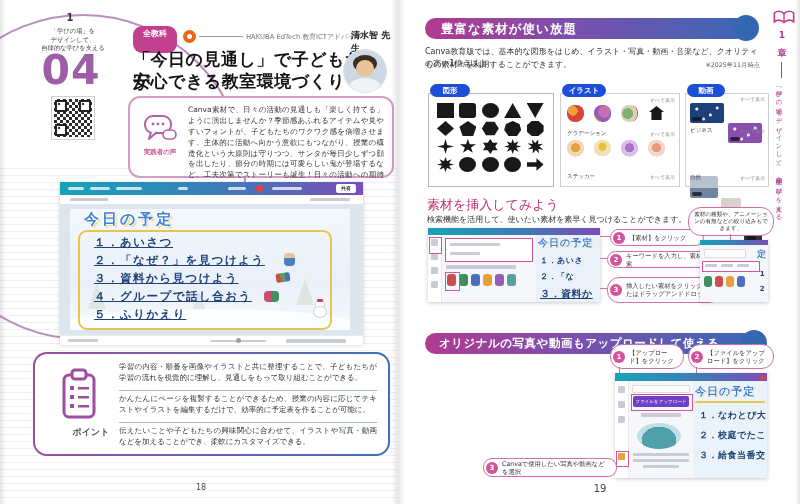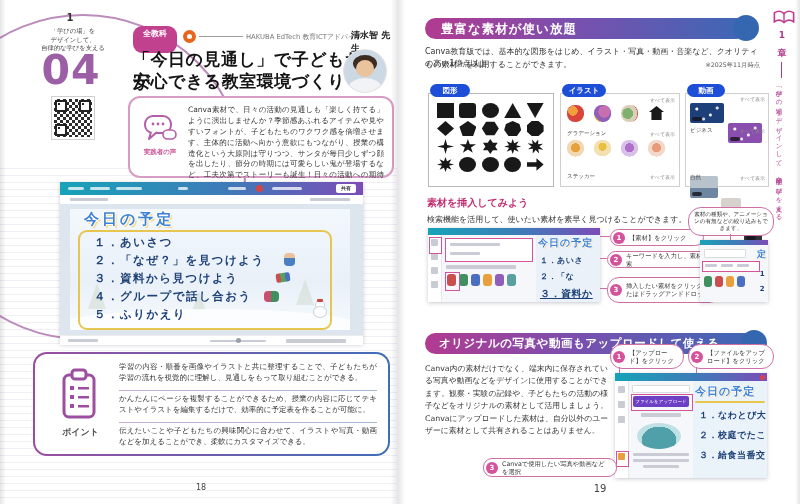--- a/index.html
+++ b/index.html
@@ -26,37 +26,37 @@
   .finder:after{content:"";position:absolute;left:1px;top:1px;width:2px;height:2px;background:#222;}
   
   .shot{background:#fff;box-shadow:0 1px 4px rgba(40,40,60,.25);}
   .canva-bar{background:linear-gradient(90deg,#17a3b8 0%,#3f7ab8 55%,#7c4cb8 100%);}
   .mbar{display:inline-block;background:rgba(255,255,255,.75);border-radius:2px;height:3px;}
   .share-btn{background:#fff;border-radius:2px;color:#333;font-size:5px;font-weight:bold;text-align:center;line-height:9px;}
   .slide{background:linear-gradient(180deg,#f3f8fd 0%,#e9f0f8 60%,#f6fafc 100%);overflow:hidden;}
   .slide-title{font-weight:bold;color:#3f82d4;letter-spacing:3px;
     text-shadow:-1px 0 #fff,1px 0 #fff,0 -1px #fff,0 1px #fff,2px 2px 0 #f3dc8a;}
   .ybox{border:2px solid #e7c64f;border-radius:9px;}
-  .sched{font-weight:bold;color:#1e4178;letter-spacing:1.5px;}
+  .sched{font-weight:bold;color:#1e4178;letter-spacing:1.5px;text-decoration:underline;}
   .tree{width:0;height:0;border-left:9px solid transparent;border-right:9px solid transparent;border-bottom:26px solid #cfdacf;opacity:.55;}
   
   .grad-border{background:linear-gradient(90deg,#9a4da0,#3f6fb8);border-radius:14px;}
   .grad-inner{background:#fff;border-radius:12px;}
   .pt-divider{height:1px;background:linear-gradient(90deg,#b48cc0,#7d9ccb);opacity:.7;}
   .pt-label{color:#555;font-size:9px;text-align:center;font-weight:bold;}
   
   .banner{background:linear-gradient(90deg,#b13b90 0%,#7b4fae 45%,#3c68b5 100%);border-radius:12px;
     color:#fff;font-weight:bold;}
   .bcircle{background:#3566b0;border-radius:50%;}
   .vtext{writing-mode:vertical-rl;text-orientation:upright;color:#b03a8e;}
   .panel{background:#fff;border:1px solid #b9b9b9;}
   .plabel{background:#1d4ed8;color:#fff;border-radius:8px;font-size:7.5px;font-weight:bold;text-align:center;line-height:13px;}
   .showall{font-size:5px;color:#888;}
   .catlbl{font-size:5.5px;color:#444;}
-  .sec-h{color:#c22d72;font-weight:bold;font-size:10px;}
+  .sec-h{color:#c22d72;font-weight:normal;font-size:13px;}
   .callout{background:#fff;border:1.5px solid #d06fa6;border-radius:12px;display:flex;align-items:center;}
   .stepnum{background:#d4539a;color:#fff;border-radius:50%;width:12px;height:12px;min-width:12px;
     font-size:7px;font-weight:bold;text-align:center;line-height:12px;margin:0 4px 0 2px;}
   .callout-t{font-size:6.3px;color:#333;line-height:1.25;padding-right:5px;}
   .pinkline{background:#d06fa6;}
   .pinkrect{border:1.5px solid #d4539a;}
   
   .shp{width:17px;height:15px;background:#191919;}
   .cir{border-radius:50%;} .rsq{border-radius:3px;}
   .tri{clip-path:polygon(50% 0,100% 100%,0 100%);}
@@ -185,21 +185,21 @@
       <svg class="abs" style="left:24px;top:14px;" width="40" height="52" viewBox="0 0 40 52">
         <rect x="5" y="7" width="30" height="42" rx="5" fill="none" stroke="#9c4fa0" stroke-width="3"></rect>
         <rect x="13" y="2" width="14" height="9" rx="3" fill="#fff" stroke="#9c4fa0" stroke-width="3"></rect>
         <rect x="11" y="18" width="4" height="4" fill="#9c4fa0"></rect>
           <rect x="19" y="19" width="11" height="2.5" fill="#9c4fa0"></rect>
         <rect x="11" y="27" width="4" height="4" fill="#9c4fa0"></rect>
           <rect x="19" y="28" width="11" height="2.5" fill="#9c4fa0"></rect>
         <rect x="11" y="36" width="4" height="4" fill="#9c4fa0"></rect>
           <rect x="19" y="37" width="11" height="2.5" fill="#9c4fa0"></rect>
       </svg>
-      <div class="abs pt-label" style="left:8px;top:72px;width:56px;text-align:right;">ポイント</div>
+      <div class="abs pt-label" style="left:28px;top:72px;width:56px;">ポイント</div>
       <div class="abs body-sm jp" style="left:84px;top:8px;width:258px;">学習の内容・順番を画像やイラストと共に整理することで、子どもたちが学習の流れを視覚的に理解し、見通しをもって取り組むことができる。</div>
       <div class="abs pt-divider" style="left:84px;top:36px;width:258px;"></div>
       <div class="abs body-sm jp" style="left:84px;top:40px;width:258px;">かんたんにページを複製することができるため、授業の内容に応じてテキストやイラストを編集するだけで、効率的に予定表を作ることが可能に。</div>
       <div class="abs pt-divider" style="left:84px;top:68px;width:258px;"></div>
       <div class="abs body-sm jp" style="left:84px;top:72px;width:258px;">伝えたいことや子どもたちの興味関心に合わせて、イラストや写真・動画などを加えることができ、柔軟にカスタマイズできる。</div>
     </div>
   </div>
 
   <div class="abs" style="left:186px;top:483px;width:30px;text-align:center;font-size:8px;color:#444;">18</div>
 </div>
@@ -359,21 +359,20 @@
     <div class="abs mini-title" style="right:1px;top:8px;font-size:9px;">定</div>
     <div class="abs mini-sched" style="right:3px;top:30px;font-size:7px;">1</div>
     <div class="abs mini-sched" style="right:3px;top:45px;font-size:7px;">2</div>
   </div>
 
   <div class="abs banner" style="left:28px;top:333px;width:330px;height:21px;">
     <span class="abs" style="left:14px;top:0;line-height:21px;font-size:11.5px;letter-spacing:.5px;">オリジナルの写真や動画もアップロードして使える</span>
   </div>
   <div class="abs bcircle" style="left:344px;top:330px;width:26px;height:26px;"></div>
 
-  <div class="abs jp" style="left:28px;top:363px;width:183px;font-size:7.8px;color:#333;text-align:justify;line-height:1.6;">Canva内の素材だけでなく、端末内に保存されている写真や動画などをデザインに使用することができます。観察・実験の記録や、子どもたちの活動の様子などをオリジナルの素材として活用しましょう。Canvaにアップロードした素材は、自分以外のユーザーに素材として共有されることはありません。</div>
 
   <div class="abs callout" style="left:213px;top:344px;width:72px;height:23px;">
     <span class="stepnum">1</span>
     <span class="callout-t">【アップロード】をクリック</span>
   </div>
   <div class="abs callout" style="left:291px;top:344px;width:84px;height:23px;">
     <span class="stepnum">2</span>
     <span class="callout-t">【ファイルをアップロード】をクリック</span>
   </div>
   <div class="abs pinkline" style="left:222px;top:367px;width:1px;height:88px;"></div>

